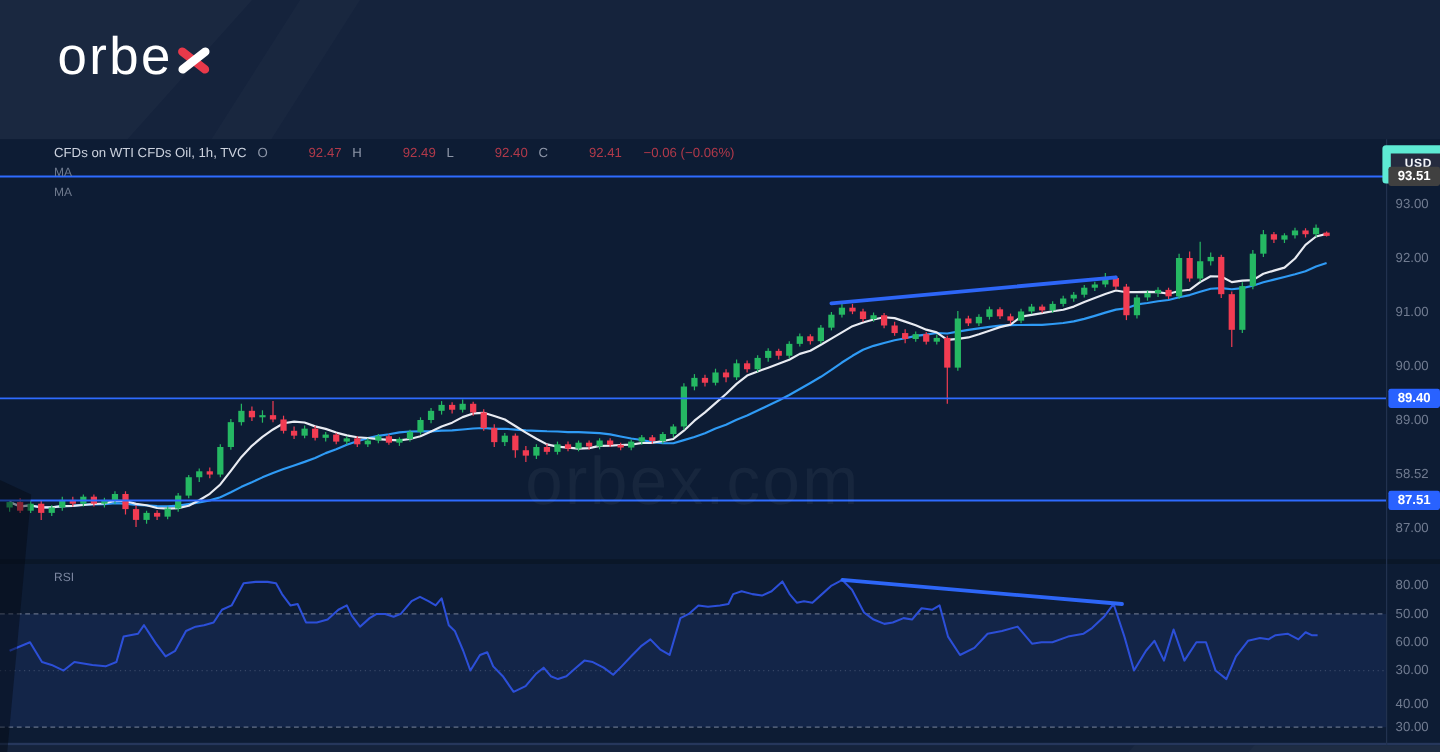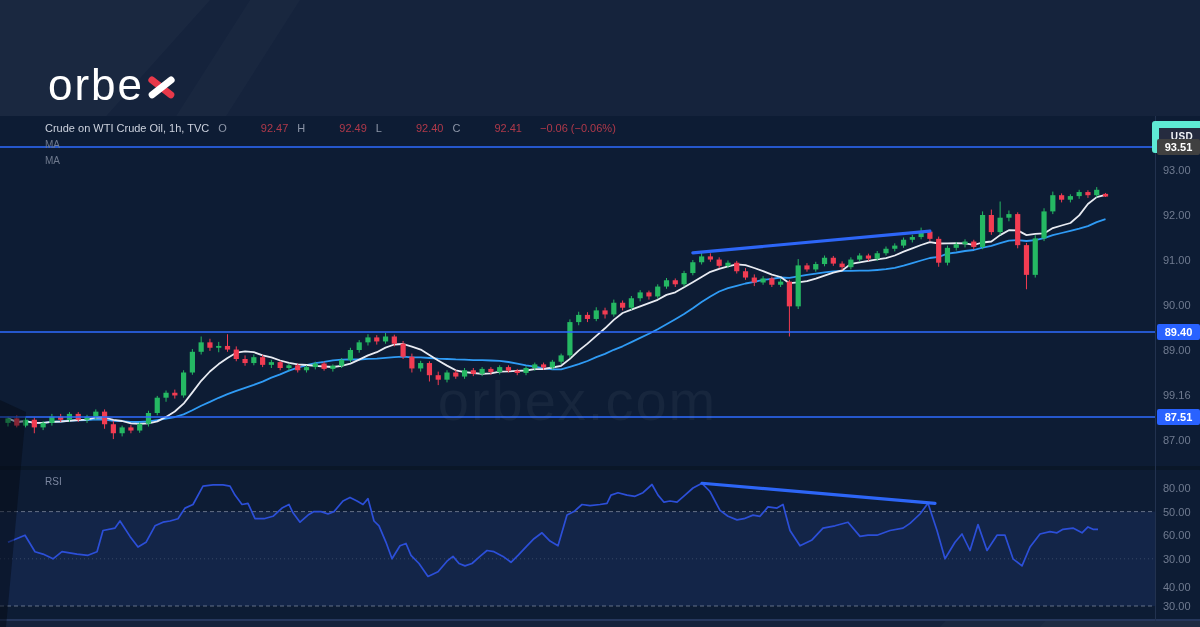--- a/index.html
+++ b/index.html
@@ -1,21 +1,21 @@
 <!DOCTYPE html>
 <html><head>
 <meta charset="utf-8">
 <style>
   html,body{margin:0;padding:0;background:#15233c;}
   #stage{position:relative;width:1200px;height:627px;overflow:hidden;
          font-family:"Liberation Sans",sans-serif;background:#15233c;}
   
   .deco{position:absolute;pointer-events:none;}
   
-  #logo{position:absolute;left:48px;top:22px;height:52px;display:flex;align-items:center;margin-top:37px;}
+  #logo{position:absolute;left:48px;top:22px;height:52px;display:flex;align-items:center;}
   #logo .logo-text{color:#ffffff;font-size:44px;font-weight:400;letter-spacing:2px;line-height:52px;}
   .logo-x{position:relative;display:inline-block;width:30px;height:52px;margin-left:3px;}
   .logo-x .bar{position:absolute;top:25px;left:-1px;width:31px;height:6.5px;border-radius:4px;}
   .logo-x .bar.red{transform:rotate(38deg);}
   .logo-x .bar.white{transform:rotate(-38deg);}
   
   #widget{position:absolute;left:0;top:116px;width:1200px;height:505px;background:#0d1c34;}
   #pane-divider{position:absolute;left:0;top:350px;width:1200px;height:4px;background:#0a1728;}
   #widget-bottom{position:absolute;left:0;top:503px;width:1200px;height:2px;background:#26375c;}
   #axis-sep{position:absolute;left:1155px;top:0;width:1px;height:505px;background:#22324f;}
@@ -332,21 +332,21 @@
         <line x1="0" y1="215.99999999999974" x2="1155" y2="215.99999999999974" stroke="#2e6bff" stroke-width="1.6"></line>
         <line x1="0" y1="301.0499999999998" x2="1155" y2="301.0499999999998" stroke="#2e6bff" stroke-width="1.6"></line>
         <line x1="692.8399999999999" y1="136.80000000000015" x2="929.9" y2="115.19999999999997" stroke="#2d66f7" stroke-width="3.2" stroke-linecap="round"></line>
         <path d="M8 426.3 L25 419.2 L35 435.7 L43 438.1 L53 442.8 L62 435.7 L77 438.1 L88 439.3 L97 435.7 L103 414.5 L115 412.1 L120 405.0 L130 420.4 L138 431.0 L146 426.3 L155 409.8 L163 406.2 L170 405.0 L178 402.7 L185 392.1 L193 388.5 L203 370.1 L213 368.9 L223 368.9 L230 370.1 L235 379.1 L242 388.5 L248 387.3 L255 402.7 L264 402.7 L273 400.3 L282 392.1 L289 388.5 L293 396.8 L300 406.2 L308 399.1 L314 395.6 L321 395.6 L328 398.0 L334 395.6 L343 385.0 L350 381.4 L357 385.0 L363 388.5 L368 382.6 L374 405.0 L379 409.8 L386 426.3 L392 442.8 L400 429.8 L406 427.5 L411 439.3 L419 447.5 L428 460.5 L438 455.8 L447 445.2 L453 440.4 L459 447.5 L465 449.9 L472 447.5 L480 440.4 L487 434.5 L494 435.7 L503 440.4 L511 446.3 L518 439.3 L527 429.8 L534 422.7 L542 416.8 L550 425.1 L558 429.8 L567 399.1 L574 395.6 L582 388.5 L590 389.7 L600 388.5 L607 387.3 L611 379.1 L618 376.7 L627 379.1 L635 380.3 L643 376.7 L652 368.5 L658 379.1 L664 386.2 L670 385.0 L677 386.2 L685 379.1 L693 372.0 L702 367.3 L710 375.5 L720 394.4 L728 400.3 L737 403.9 L744 402.7 L753 399.1 L760 400.3 L768 390.9 L777 392.1 L783 388.5 L790 414.5 L800 429.8 L812 423.9 L823 412.1 L835 409.8 L848 406.2 L860 420.4 L868 419.2 L877 419.2 L890 414.5 L903 412.1 L910 407.4 L920 398.0 L928 387.3 L937 414.5 L945 442.8 L955 426.3 L962 418.0 L970 434.5 L978 408.6 L987 434.5 L997 419.2 L1005 419.2 L1013 442.8 L1022 449.9 L1030 431.0 L1040 418.0 L1050 415.7 L1057 416.8 L1063 413.3 L1073 412.1 L1082 416.8 L1088 410.9 L1093 413.3 L1098 413.3" fill="none" stroke="#2c4fd8" stroke-width="1.7" clip-path="url(#rsiClip)" stroke-linejoin="round"></path>
         <line x1="702" y1="367.28" x2="935" y2="387.34" stroke="#2d66f7" stroke-width="3.2" stroke-linecap="round"></line>
       </svg>
 
     <div id="watermark">orbex.com</div>
 
     <div id="header-row">
-      <span class="sym">Crude on WTI Crude Oil, 1h, TVC</span>
+      <span class="sym">CFDs on WTI CFDs Oil, 1h, TVC</span>
       <span id="ohlc-container"><span class="ohlc-pair" style="margin-right: 9px;">
             <span class="ohlc-label">O</span>
             <span class="ohlc-value">92.47</span>
           </span><span class="ohlc-pair" style="margin-right: 9px;">
             <span class="ohlc-label">H</span>
             <span class="ohlc-value">92.49</span>
           </span><span class="ohlc-pair" style="margin-right: 9px;">
             <span class="ohlc-label">L</span>
             <span class="ohlc-value">92.40</span>
           </span><span class="ohlc-pair" style="margin-right: 9px;">
@@ -363,21 +363,21 @@
     <div id="widget-bottom"></div>
     <div id="axis-sep"></div>
 
     <div id="usd-chip">USD</div>
     <div id="axis-labels">
         <div class="tick" style="top: 48px;">93.00</div>
         <div class="tick" style="top: 93px;">92.00</div>
         <div class="tick" style="top: 138px;">91.00</div>
         <div class="tick" style="top: 183px;">90.00</div>
         <div class="tick" style="top: 228px;">89.00</div>
-        <div class="tick" style="top: 273px;">99.16</div>
+        <div class="tick" style="top: 273px;">58.52</div>
         <div class="tick" style="top: 318px;">87.00</div>
         <div class="tick" style="top: 366px;">80.00</div>
         <div class="tick" style="top: 389.6px;">50.00</div>
         <div class="tick" style="top: 413.2px;">60.00</div>
         <div class="tick" style="top: 436.8px;">30.00</div>
         <div class="tick" style="top: 465px;">40.00</div>
         <div class="tick" style="top: 484px;">30.00</div>
         <div class="chip" style="top: 23.05px; background: #404040;">93.51</div>
         <div class="chip" style="top: 208px; background: rgb(41, 98, 255);">89.40</div>
         <div class="chip" style="top: 293.05px; background: rgb(41, 98, 255);">87.51</div>

